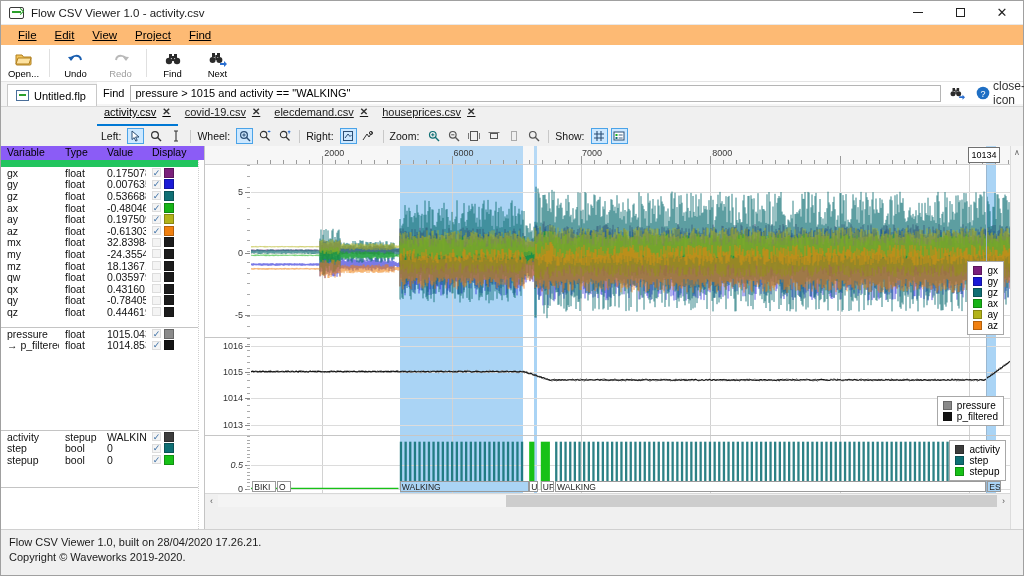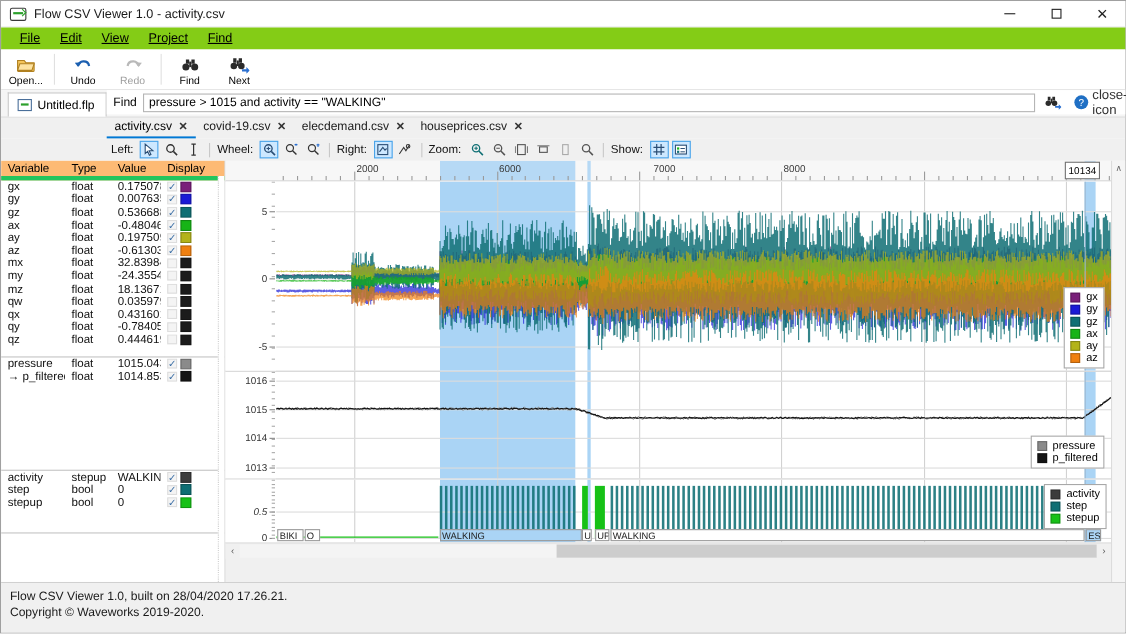--- a/index.html
+++ b/index.html
@@ -18,21 +18,21 @@
   .title-icon .tia{position:absolute;left:3px;top:5px;width:9px;height:2px;background:#2ca02c;}
   .title-icon .tib{position:absolute;left:9px;top:3px;width:4px;height:4px;border-right:1.5px solid #2ca02c;border-top:1.5px solid #2ca02c;transform:rotate(45deg);}
   .title-text{font-size:11.5px;color:#1a1a1a;}
   .win-btns{margin-left:auto;display:flex;height:23px;}
   .win-btn{width:42px;height:23px;display:flex;align-items:center;justify-content:center;font-size:12px;color:#222;}
   .wb-min{width:10px;height:1px;background:#222;}
   .wb-max{width:9px;height:9px;border:1px solid #222;box-sizing:border-box;}
   .wb-x{font-size:13px;line-height:1;font-family:"Liberation Sans",sans-serif;}
 
   
-  .menubar{height:20px;background:#84cc16;display:flex;align-items:center;padding-left:8px;flex:none;}
+  .menubar{height:20px;background:#fdba74;display:flex;align-items:center;padding-left:8px;flex:none;}
   .menu-item{padding:2px 9px;font-size:11.5px;color:#000;}
   .menu-item u{text-decoration:underline;}
 
   
   .toolbar{height:36px;background:#fff;display:flex;align-items:stretch;border-bottom:1px solid #e4e4e4;flex:none;}
   .tb-btn{width:45px;display:flex;flex-direction:column;align-items:center;justify-content:center;gap:1px;padding-top:2px;}
   .tb-btn .lbl{font-size:9.5px;color:#000;line-height:10px;}
   .tb-btn.disabled .lbl{color:#9d9d9d;}
   .tb-sep{width:1px;background:#e0e0e0;margin:4px 3px;}
   .tb-ico{height:18px;display:flex;align-items:center;justify-content:center;}
@@ -41,38 +41,38 @@
   .doctab .dicon::after{content:"";position:absolute;left:2px;top:3px;width:7px;height:2px;background:#2ca02c;}
 
   
   .findbar{height:22px;background:#fff;display:flex;align-items:center;gap:6px;padding:0 4px 0 6px;flex:none;border-bottom:1px solid #dcdcdc;}
   .find-lbl{font-size:11px;padding-left:86px;}
   .find-input{flex:1;height:17px;border:1px solid #b5b5b5;background:#fff;display:flex;align-items:center;padding:0 4px;font-size:11px;color:#000;box-sizing:border-box;}
   .fb-ico{width:20px;height:18px;display:flex;align-items:center;justify-content:center;}
 
   
   .csvtabs{height:19px;background:#f0f0f0;display:flex;align-items:flex-end;padding-left:96px;flex:none;}
-  .csvtab{height:18px;display:flex;align-items:center;gap:6px;padding:0 7px;font-size:11px;color:#1a1a1a;border-bottom:2px solid transparent;}
+  .csvtab{height:18px;display:flex;gap:6px;padding:0 7px;font-size:11px;color:#1a1a1a;border-bottom:2px solid transparent;text-decoration:underline;}
   .csvtab.active{border-bottom:2px solid #0078d4;font-weight:normal;color:#000;}
   .csvtab .x{font-size:10px;font-weight:bold;color:#333;}
 
   
   .plottb{height:20px;background:#f0f0f0;display:flex;align-items:center;padding-left:100px;gap:0px;flex:none;font-size:10.5px;}
   .ptgrp{display:flex;align-items:center;gap:3px;}
   .ptlabel{font-size:10.5px;color:#111;margin-right:3px;}
   .ptbtn{width:17px;height:16px;display:flex;align-items:center;justify-content:center;border:1px solid transparent;box-sizing:border-box;}
   .ptbtn.sel{background:#cde8ff;border:1px solid #4aa3e8;}
   .ptsep{width:1px;height:13px;background:#c8c8c8;margin:0 6px;}
 
   
   .work{flex:1;display:flex;background:#f0f0f0;overflow:hidden;position:relative;}
 
   
   .varpanel{width:203px;background:#fff;border-right:1px solid #c4c4c4;display:flex;flex-direction:column;flex:none;position:relative;}
-  .varhdr{height:14px;display:flex;background:#fdba74;border-bottom:4px solid #22c55e;font-size:10.5px;align-items:center;}
+  .varhdr{height:14px;display:flex;background:#8b5cf6;border-bottom:7px solid #22c55e;font-size:10.5px;}
   .vh{padding-left:6px;}
   .vh.c1{width:52px;}
   .vh.c2{width:36px;}
   .vh.c3{flex:1;}
   .vh.c4{width:52px;}
   .varblock{border-bottom:1px solid #c4c4c4;overflow:hidden;}
   .varrow{height:11.6px;display:flex;align-items:center;font-size:10.5px;color:#111;}
   .vc{padding-left:6px;overflow:hidden;white-space:nowrap;}
   .vc.c1{width:52px;}
   .vc.c2{width:36px;}
@@ -625,21 +625,21 @@
           <div class="tick" style="height: 4px; left: 712.385px;"></div>
           <div class="tick" style="height: 4px; left: 725.325px;"></div>
           <div class="tick" style="height: 4px; left: 738.264px;"></div>
           <div class="tick" style="height: 4px; left: 751.204px;"></div>
           <div class="tick" style="height: 8px; left: 764.143px;"></div>
           <div class="tick" style="height: 4px; left: 777.083px;"></div>
           <div class="tick" style="height: 4px; left: 790.023px;"></div>
           <div class="tick" style="height: 4px; left: 802.962px;"></div>
           <div class="tlabel" style="left: 119.167px;">2000</div>
           <div class="tlabel" style="left: 248.563px;">6000</div>
-          <div class="tlabel" style="left: 389px;">7000</div>
+          <div class="tlabel" style="left: 377px;">7000</div>
           <div class="tlabel" style="left: 507.353px;">8000</div>
           <div class="tlabel" style="left: 636.748px; margin-top: 48px;">9000</div>
           <div class="cursorbox" style="left: 763.482px;">10134</div>
         </div>
 
       <div class="plotwrap plot-a">
         <div class="axis" id="axisA">
             <div class="ylab" style="top: 27.0286px;">5</div>
             <div class="ymark" style="top: 27.0286px;"></div>
             <div class="ylab" style="top: 88.4571px;">0</div>

